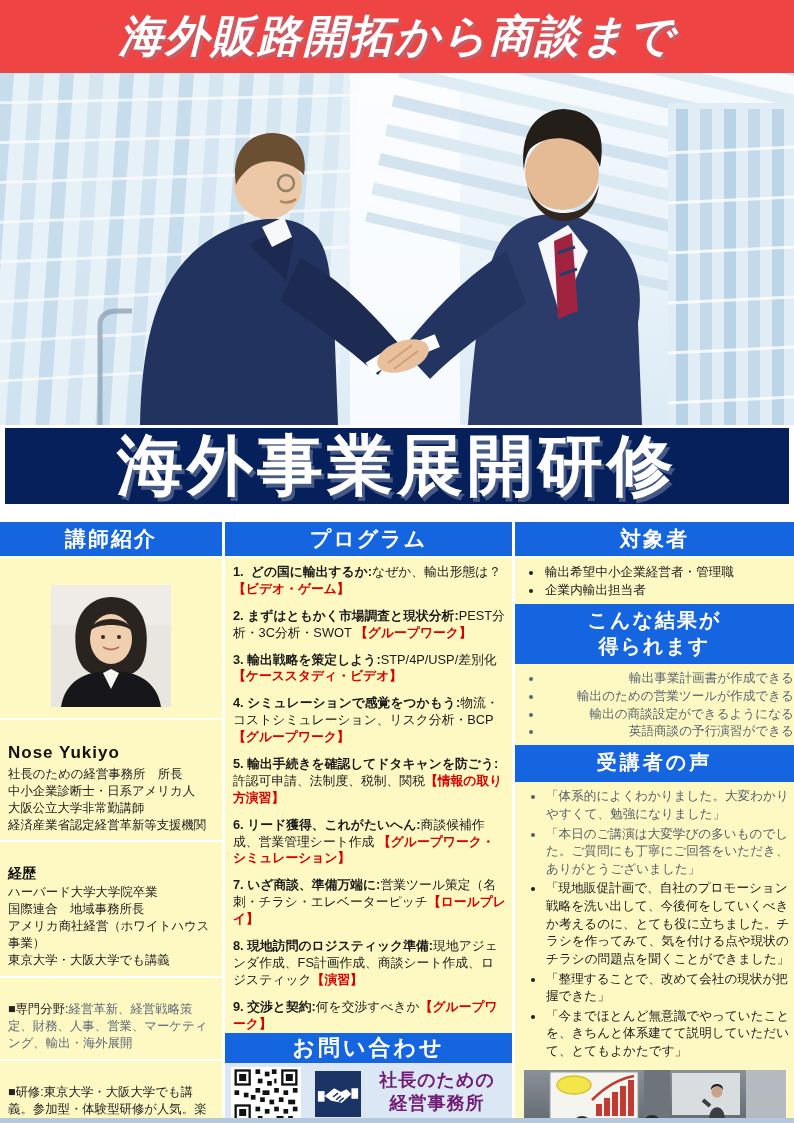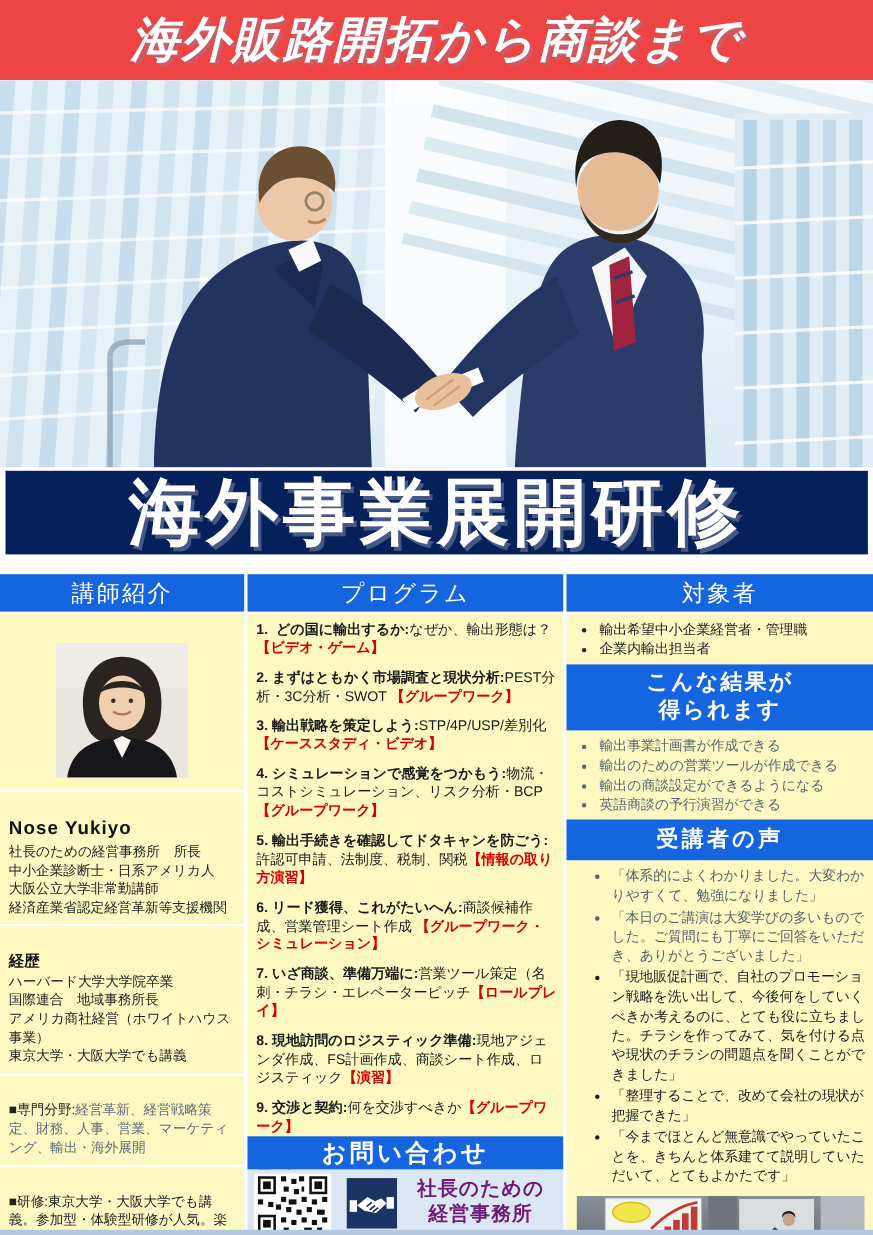--- a/index.html
+++ b/index.html
@@ -17,21 +17,21 @@
   .hero { position:absolute; top:73px; left:0; width:794px; height:352px; overflow:hidden; background:#eef6fb; }
 
   
   .main-banner { position:absolute; top:428px; left:5px; width:784px; height:76px; background:#05205a;
     display:flex; align-items:center; justify-content:center; }
   .main-banner span { color:#fff; font-size:66px; font-weight:900; letter-spacing:4px; white-space:nowrap;
     text-shadow:3px 4px 0 rgba(150,160,185,.45); }
 
   
   .col-header { position:absolute; top:522px; height:34px; background:#1565e0; color:#fff;
-    display:flex; align-items:center; justify-content:center; font-size:21px; font-weight:400; letter-spacing:2px; }
+    display:flex; align-items:center; justify-content:center; font-size:21px; font-weight:700; letter-spacing:2px; }
   .hdr-left  { left:0;   width:222px; }
   .hdr-mid   { left:225px; width:287px; }
   .hdr-right { left:515px; width:279px; }
 
   
   .col-body { position:absolute; top:558px; height:565px; background:#fef9c3; }
   .body-left  { left:0;   width:222px; }
   .body-mid   { left:225px; width:287px; }
   .body-right { left:515px; width:279px; }
 
@@ -56,25 +56,25 @@
     color:#fff; display:flex; align-items:center; justify-content:center; font-size:22px; font-weight:700; letter-spacing:3px; z-index:3; }
   .contact-row { position:absolute; top:1063px; left:225px; width:287px; height:60px; background:#dbe7f4; z-index:2; }
   .qr-box { position:absolute; left:6px; top:4px; width:70px; height:56px; background:#fff; z-index:4; }
   .logo-box { position:absolute; left:90px; top:8px; width:46px; height:46px; }
   .company-name { position:absolute; left:140px; top:6px; width:144px; text-align:center;
     font-size:18px; font-weight:800; color:#701a75; line-height:1.3; letter-spacing:1px; }
 
   
   .bullet-list { list-style:disc; margin:6px 0 4px; padding-left:28px; }
   .bullet-list li { font-size:12.6px; line-height:1.42; color:#222; padding-left:2px; }
-  .gray-list li { color:#5a6673; }
+  .gray-list li { color:#5a6673;text-align:right; }
   .section-banner { background:#1565e0; color:#fff; text-align:center; font-weight:700; margin:4px 0; }
   .banner-2line { font-size:20px; line-height:1.3; padding:3px 0 5px; letter-spacing:2px; }
   .banner-1line { font-size:20px; padding:4px 0 6px; letter-spacing:3px; }
-  .voice-list { list-style:disc; margin:6px 0 0; padding-left:40px; }
+  .voice-list { list-style:disc; margin:6px 0 0; padding-left:30px; }
   .voice-list li { font-size:12.6px; line-height:1.4; color:#1c1c1c; margin-bottom:2px; padding-left:1px; }
   .voice-list li.serif-gray { font-family:"Liberation Serif","DejaVu Serif",serif; color:#555f6b; }
   .seminar-wrap { width:262px; height:88px; margin:9px auto 0; overflow:hidden; }
 
   .bottom-strip { position:absolute; left:0; bottom:0; width:794px; height:5px; background:#b5c8dd; z-index:3; }
 </style>
 </head>
 <body>
 
 <div class="page">

